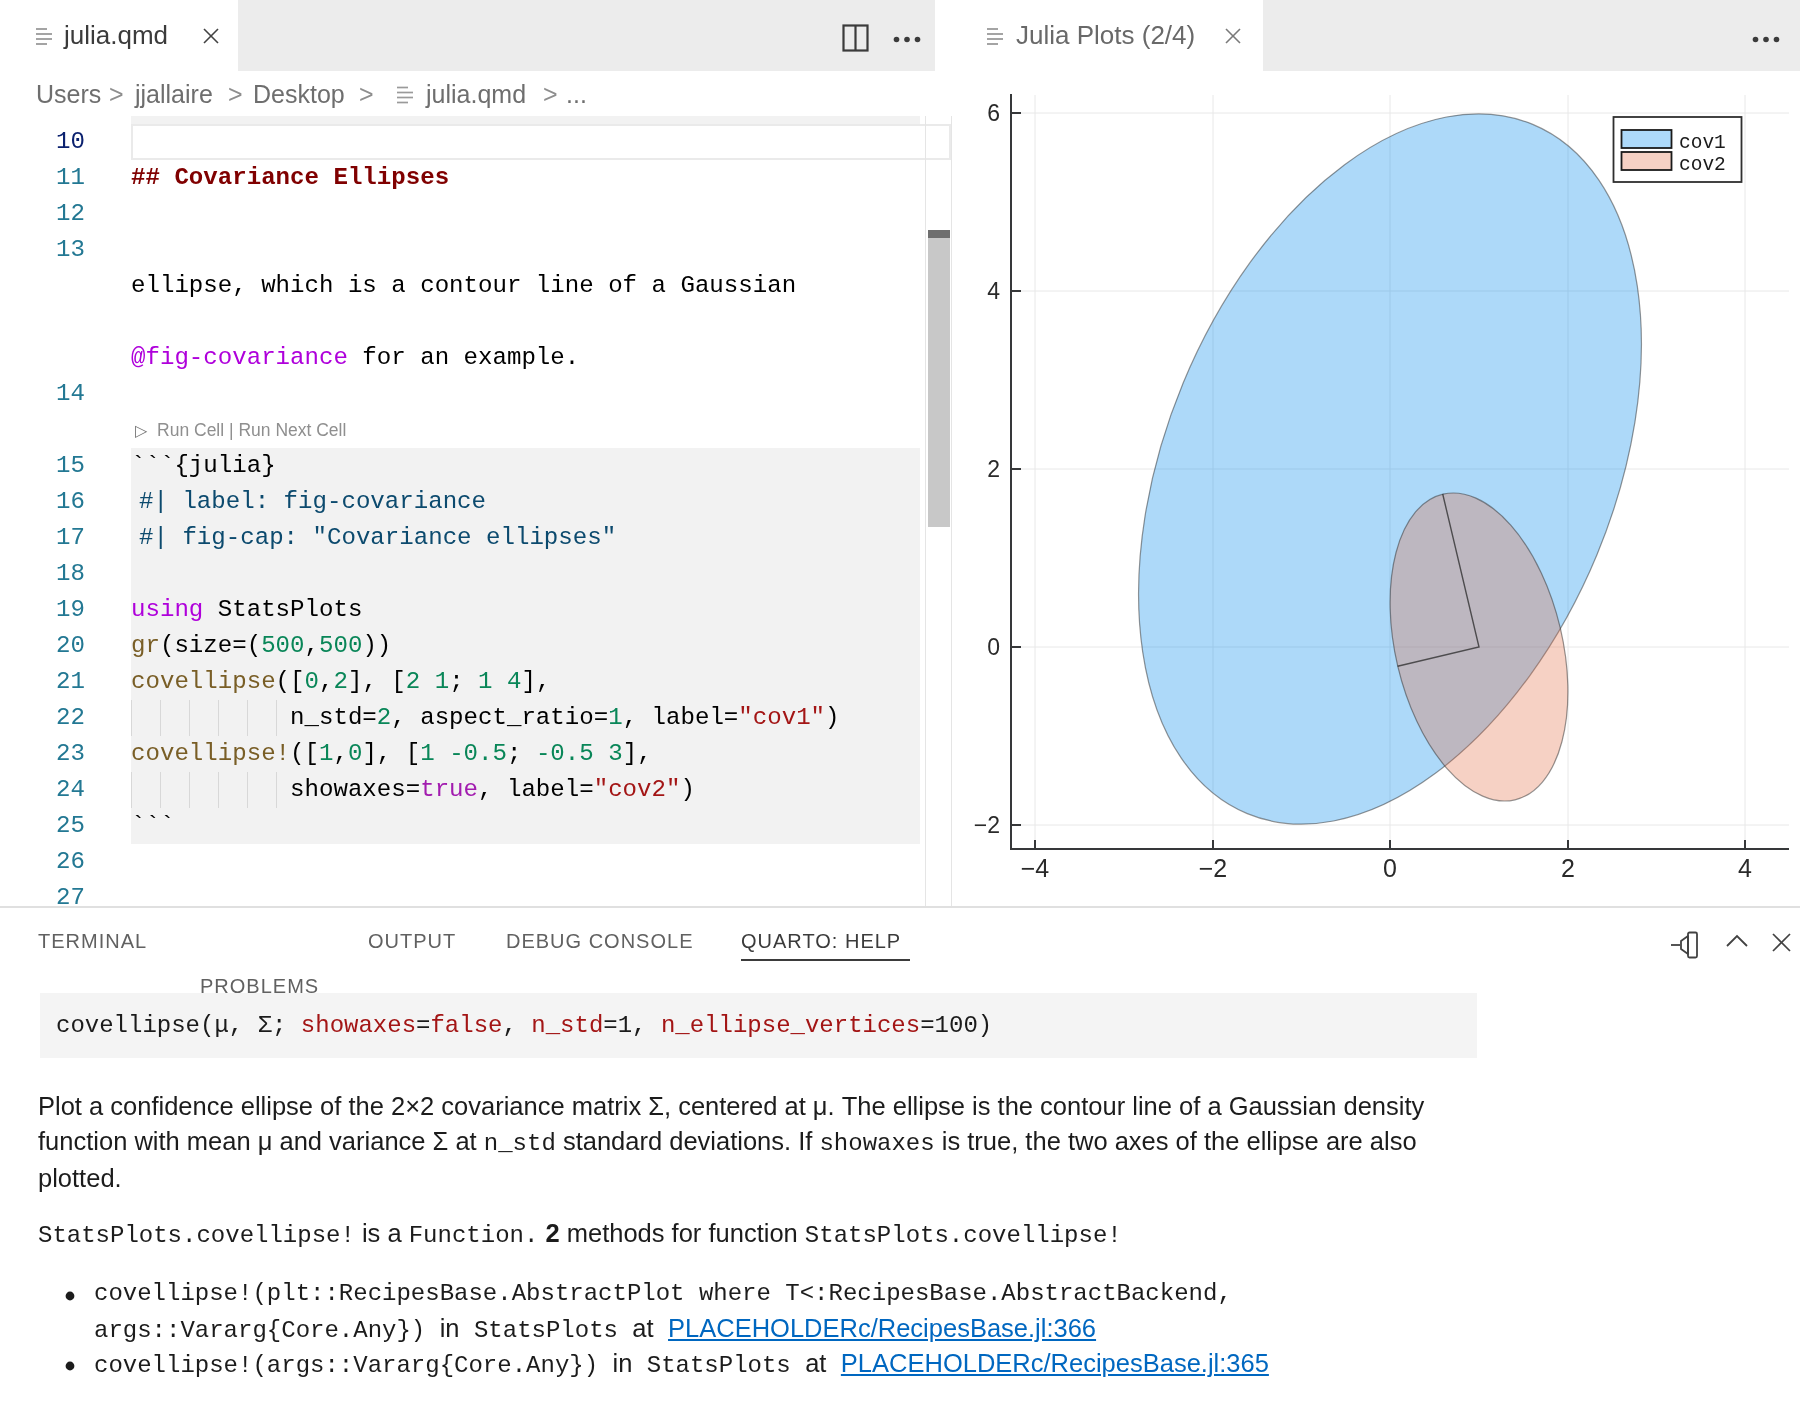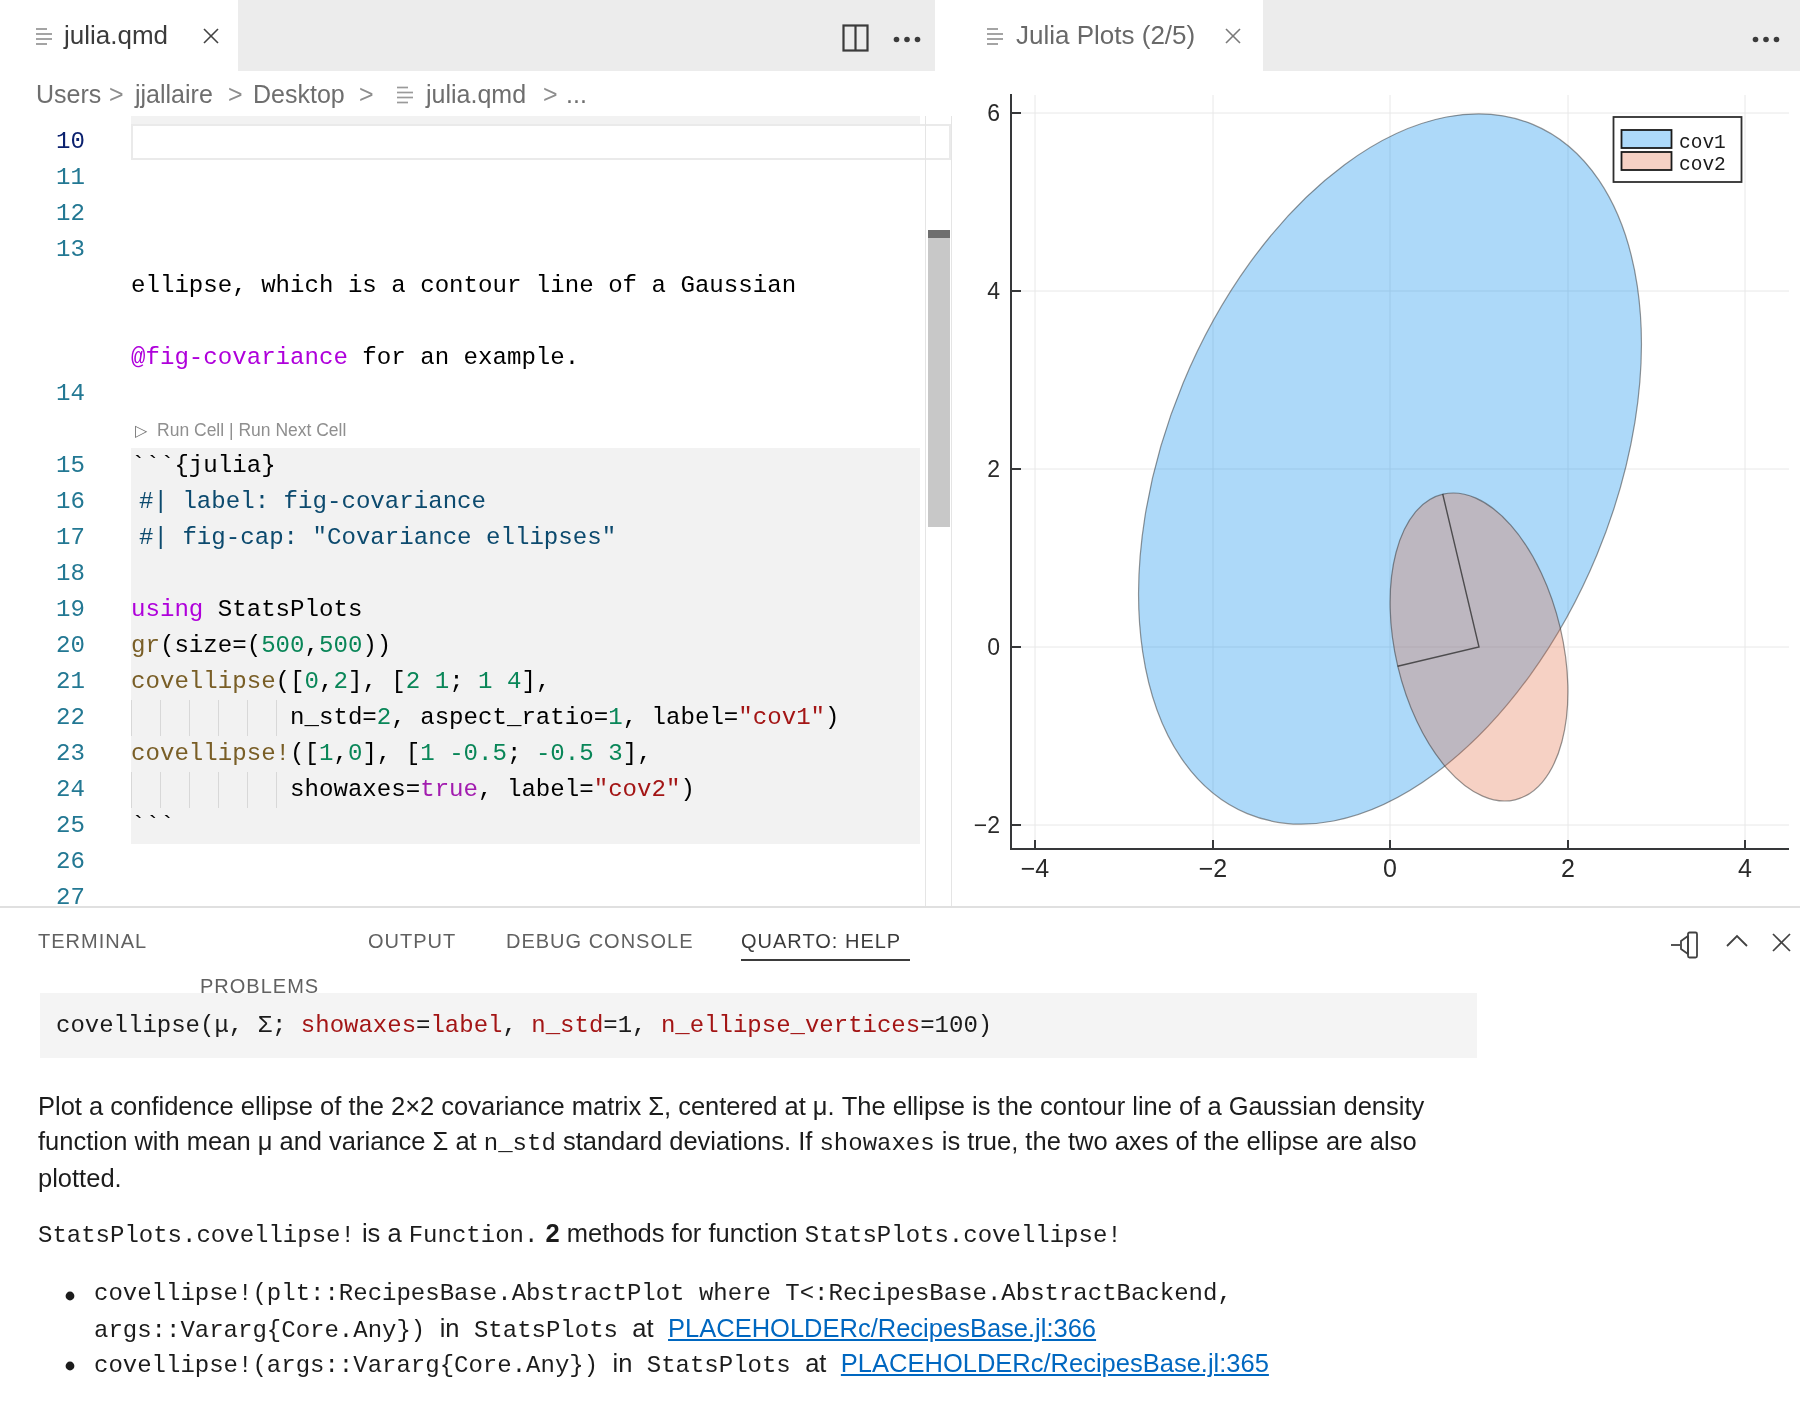--- a/index.html
+++ b/index.html
@@ -54,21 +54,21 @@
   </svg>
 
 <svg class="abs" style="left:985px;top:26px;" width="20" height="20" viewBox="0 0 20 20">
   <g stroke="#9a9a9a" stroke-width="1.8">
     <line x1="2" y1="3" x2="13" y2="3"></line>
     <line x1="2" y1="8" x2="18" y2="8"></line>
     <line x1="2" y1="13" x2="18" y2="13"></line>
     <line x1="2" y1="18" x2="13" y2="18"></line>
   </g>
 </svg>
-<div class="abs" style="left:1016px;top:0;height:71px;line-height:71px;font-size:26px;color:#696969;">Julia Plots (2/5)</div>
+<div class="abs" style="left:1016px;top:0;height:71px;line-height:71px;font-size:26px;color:#696969;">Julia Plots (2/4)</div>
 <svg class="abs" style="left:1224px;top:27px;" width="18" height="18" viewBox="0 0 18 18">
   <g stroke="#7a7a7a" stroke-width="1.6">
       <line x1="2" y1="2" x2="16" y2="16"></line>
       <line x1="16" y1="2" x2="2" y2="16"></line>
     </g>
 </svg>
 <svg class="abs" style="left:1752px;top:36px;" width="28" height="7" viewBox="0 0 28 7">
     <g fill="#3b3b3b">
       <circle cx="3.5" cy="3.5" r="2.8"></circle>
       <circle cx="14" cy="3.5" r="2.8"></circle>
@@ -117,20 +117,21 @@
   <div class="ln" style="top:476px;">19</div>
   <div class="ln" style="top:512px;">20</div>
   <div class="ln" style="top:548px;">21</div>
   <div class="ln" style="top:584px;">22</div>
   <div class="ln" style="top:620px;">23</div>
   <div class="ln" style="top:656px;">24</div>
   <div class="ln" style="top:692px;">25</div>
   <div class="ln" style="top:728px;">26</div>
   <div class="ln" style="top:764px;">27</div>
 
+  <div class="row" style="top:44px;color:#800000;font-weight:bold;">## Covariance Ellipses</div>
   <div class="row" style="top:152px;">ellipse, which is a contour line of a Gaussian</div>
   <div class="row" style="top:224px;"><span class="kw">@fig-covariance</span> for an example.</div>
 
   <div class="abs" style="left:135px;top:296px;height:36px;line-height:36px;font-size:17.5px;color:#8f8f8f;white-space:pre;"><span style="font-size:16px;color:#767676;">▷</span>  Run Cell | Run Next Cell</div>
   <div class="row" style="top:332px;">```{julia}</div>
   <div class="row grn" style="top:368px;">#| label: fig-covariance</div>
   <div class="row grn" style="top:404px;">#| fig-cap: "Covariance ellipses"</div>
   <div class="row" style="top:476px;"><span class="kw">using</span> StatsPlots</div>
   <div class="row" style="top:512px;"><span class="fn">gr</span>(size=(<span class="num">500</span>,<span class="num">500</span>))</div>
   <div class="row" style="top:548px;"><span class="fn">covellipse</span>([<span class="num">0</span>,<span class="num">2</span>], [<span class="num">2 1</span>; <span class="num">1 4</span>],</div>
@@ -242,21 +243,21 @@
 <svg class="abs" style="left:1725px;top:934px;" width="24" height="14" viewBox="0 0 24 14">
   <polyline points="2,12 12,2 22,12" fill="none" stroke="#424242" stroke-width="1.8"></polyline>
 </svg>
 <svg class="abs" style="left:1771px;top:932px;" width="21" height="21" viewBox="0 0 21 21">
   <g stroke="#424242" stroke-width="1.7">
       <line x1="2" y1="2" x2="19" y2="19"></line>
       <line x1="19" y1="2" x2="2" y2="19"></line>
     </g>
 </svg>
 
-<div class="abs mono" style="left:40px;top:993px;width:1437px;height:65px;background:#f4f4f4;line-height:65px;font-size:24px;color:#1b1b1b;white-space:pre;padding-left:16px;">covellipse(μ, Σ; <span style="color:#A31515;">showaxes</span>=<span style="color:#A31515;">label</span>, <span style="color:#A31515;">n_std</span>=1, <span style="color:#A31515;">n_ellipse_vertices</span>=100)</div>
+<div class="abs mono" style="left:40px;top:993px;width:1437px;height:65px;background:#f4f4f4;line-height:65px;font-size:24px;color:#1b1b1b;white-space:pre;padding-left:16px;">covellipse(μ, Σ; <span style="color:#A31515;">showaxes</span>=<span style="color:#A31515;">false</span>, <span style="color:#A31515;">n_std</span>=1, <span style="color:#A31515;">n_ellipse_vertices</span>=100)</div>
 
 <div class="abs" style="left:38px;top:1089px;font-size:25.5px;color:#1c1c1c;line-height:35px;white-space:pre;">Plot a confidence ellipse of the 2×2 covariance matrix Σ, centered at μ. The ellipse is the contour line of a Gaussian density
 function with mean μ and variance Σ at <span class="mono" style="font-size:24px;">n_std</span> standard deviations. If <span class="mono" style="font-size:24px;">showaxes</span> is true, the two axes of the ellipse are also
 plotted.</div>
 
 <div class="abs" style="left:38px;top:1216px;font-size:25.5px;color:#1c1c1c;line-height:35px;white-space:pre;"><span class="mono" style="font-size:24px;">StatsPlots.covellipse!</span> is a <span class="mono" style="font-size:24px;">Function.</span> <b>2</b> methods for function <span class="mono" style="font-size:24px;">StatsPlots.covellipse!</span></div>
 
 <svg class="abs" style="left:65px;top:1291px;" width="10" height="10" viewBox="0 0 10 10">
     <circle cx="5" cy="5" r="4.4" fill="#1c1c1c"></circle>
   </svg>

